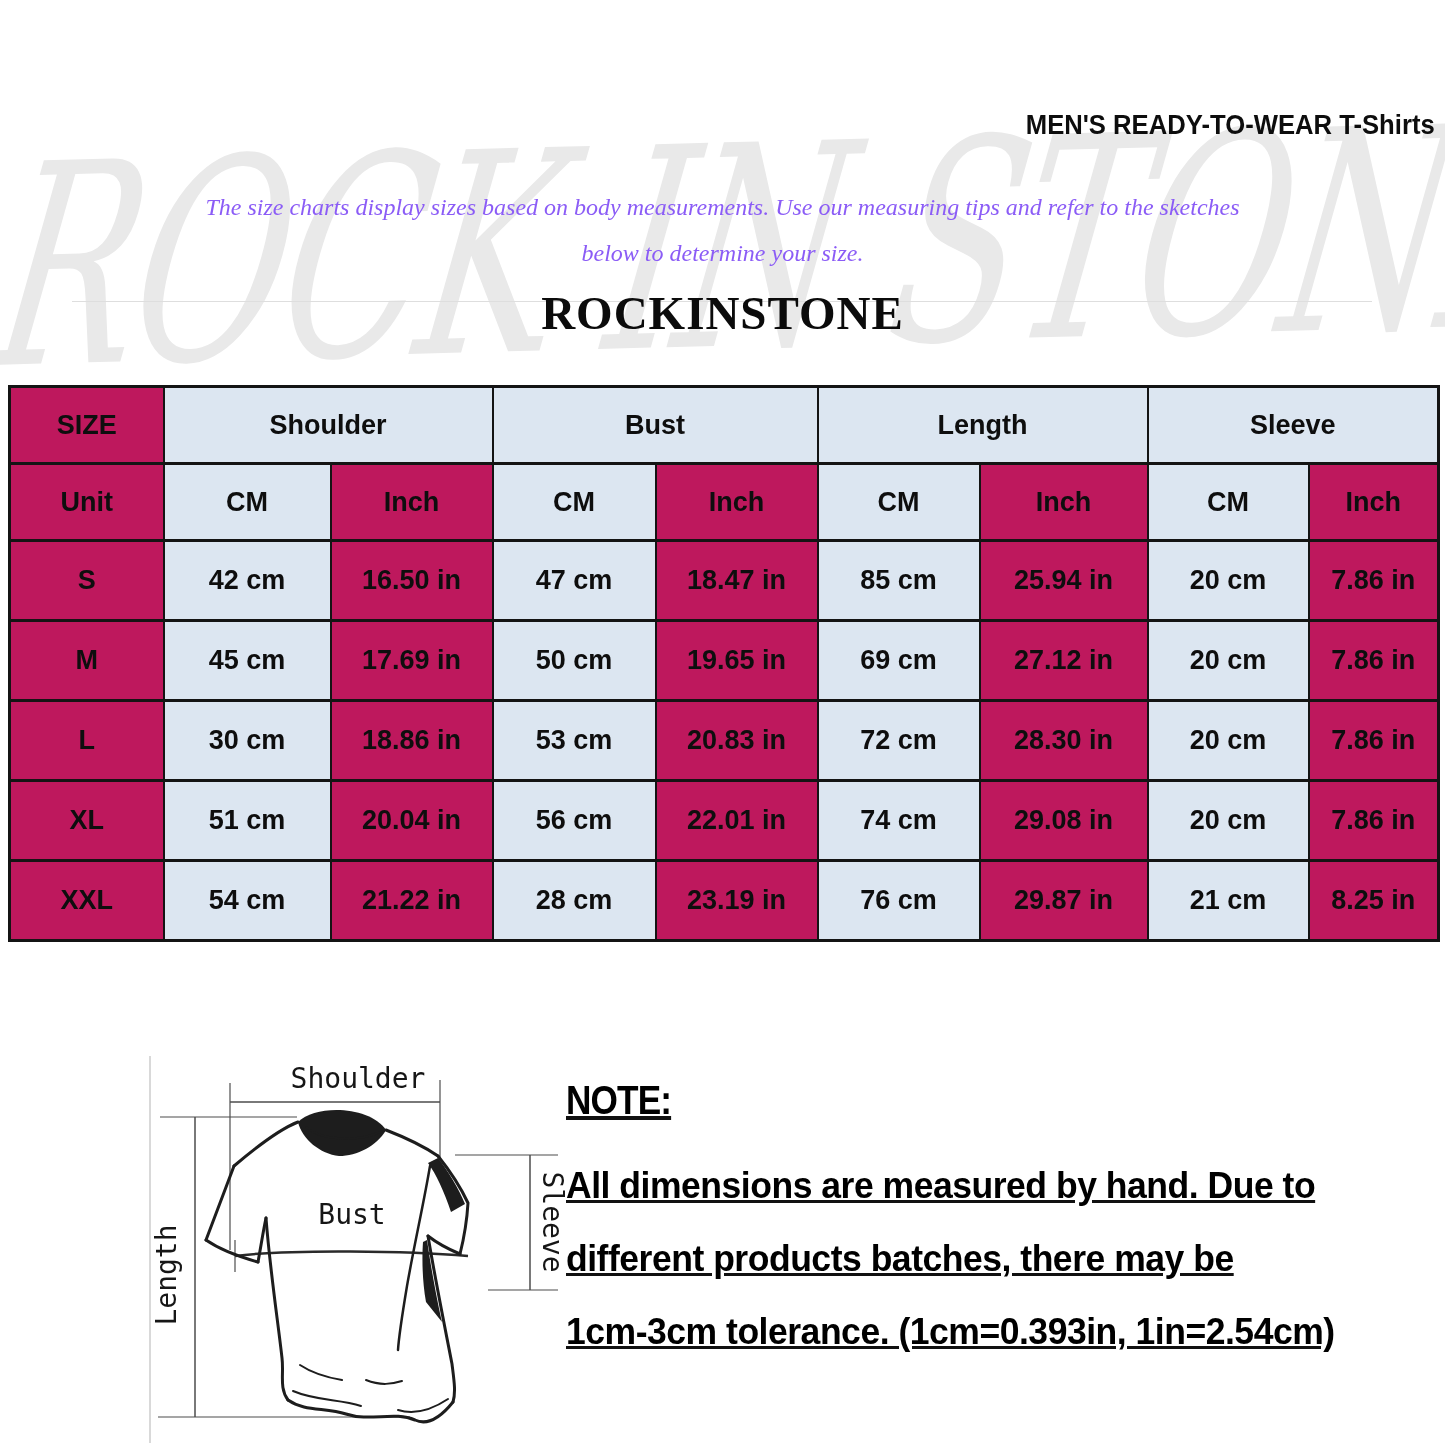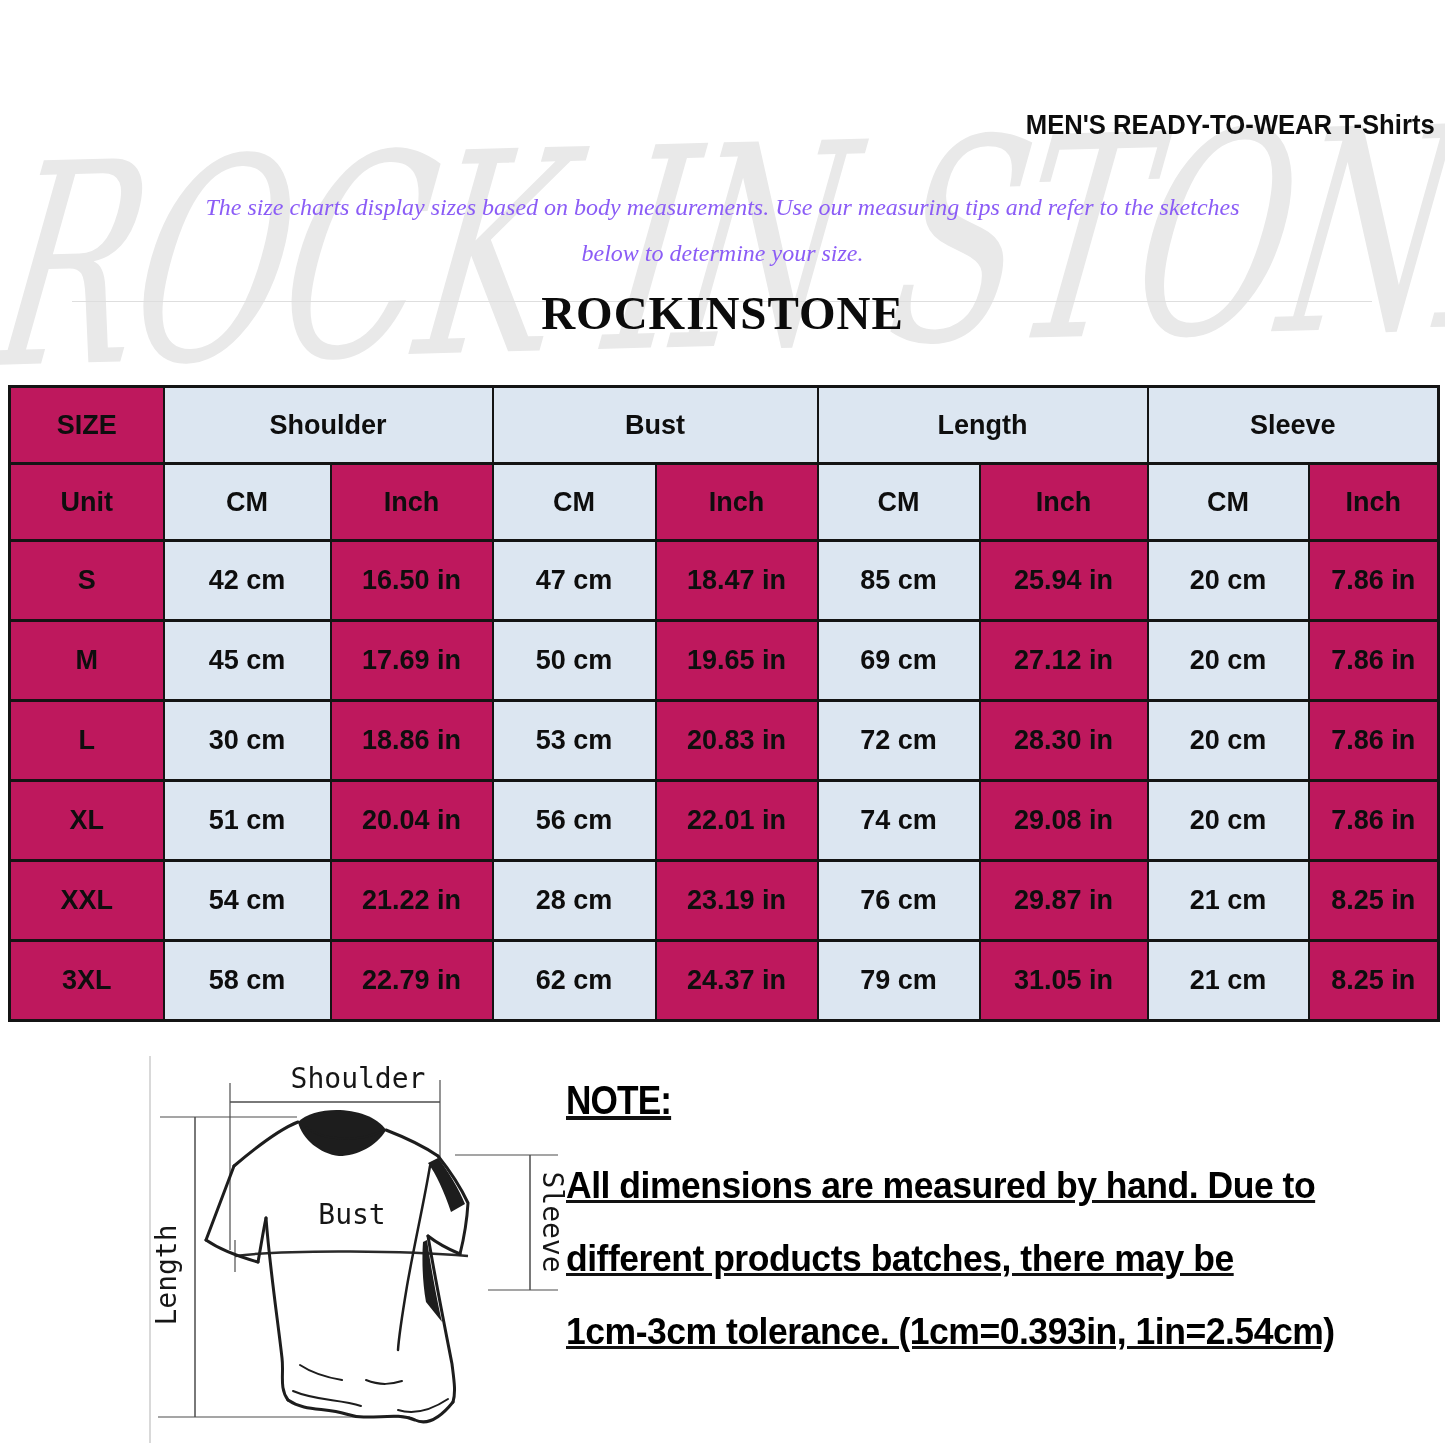--- a/index.html
+++ b/index.html
@@ -183,31 +183,20 @@
         <td class="white">XXL</td>
         <td class="blue">54 cm</td>
         <td class="white">21.22 in</td>
         <td class="blue">28 cm</td>
         <td class="white">23.19 in</td>
         <td class="blue">76 cm</td>
         <td class="white">29.87 in</td>
         <td class="blue">21 cm</td>
         <td class="white">8.25 in</td>
       </tr>
-      <tr class="data-row">
-        <td class="white">3XL</td>
-        <td class="blue">58 cm</td>
-        <td class="white">22.79 in</td>
-        <td class="blue">62 cm</td>
-        <td class="white">24.37 in</td>
-        <td class="blue">79 cm</td>
-        <td class="white">31.05 in</td>
-        <td class="blue">21 cm</td>
-        <td class="white">8.25 in</td>
-      </tr>
     </tbody>
   </table>
 
   <svg class="diagram" viewBox="0 0 450 395" width="450" height="395" xmlns="http://www.w3.org/2000/svg">
 
     <line x1="20" y1="6" x2="20" y2="393" stroke="#cccccc" stroke-width="1.5"></line>
 
     <text x="228" y="38" text-anchor="middle">Shoulder</text>
     <line x1="100" y1="52" x2="310" y2="52" stroke="#4d4d4d" stroke-width="1.5"></line>
     <line x1="100" y1="33" x2="100" y2="200" stroke="#4d4d4d" stroke-width="1.2"></line>

